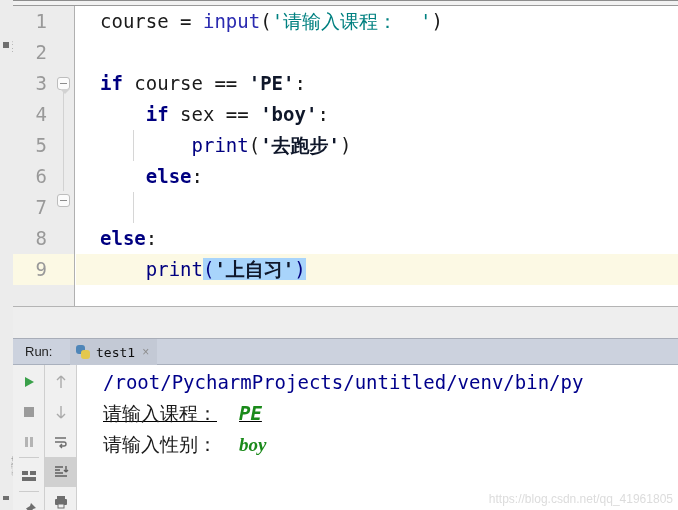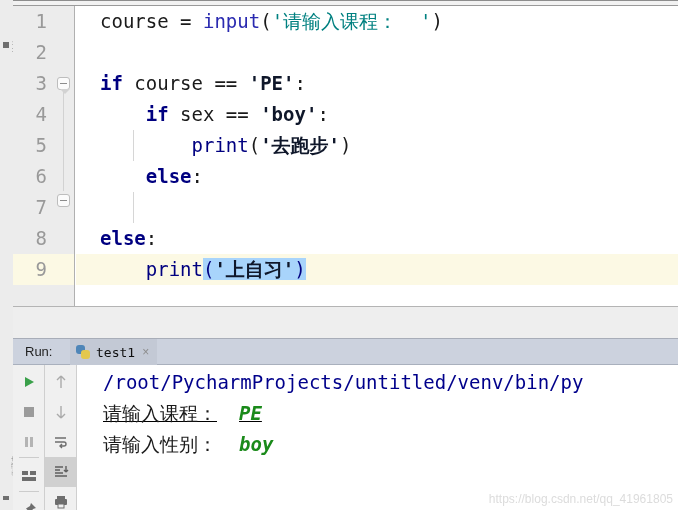--- a/index.html
+++ b/index.html
@@ -320,20 +320,20 @@
           </svg>
       </div>
 
     </div>
 
     <div class="console">
       <div class="cline" style="top:2px;"><span class="cpath">/root/PycharmProjects/untitled/venv/bin/py</span></div>
 
       <div class="cline" style="top:33px;text-decoration:underline;"><span class="cprompt">请输入课程：</span><span class="cuser" style="margin-left:22px;">PE</span></div>
 
-      <div class="cline" style="top:64px;"><span class="cprompt">请输入性别：</span><span class="cuser" style="margin-left:22px;">boy</span></div>
+      <div class="cline" style="top:64px;font-family:Liberation Serif, serif;"><span class="cprompt">请输入性别：</span><span class="cuser" style="margin-left:22px;">boy</span></div>
 
 
       <div class="watermark">https://blog.csdn.net/qq_41961805</div>
     </div>
   </div>
 
 </div>
 
 </body></html>

